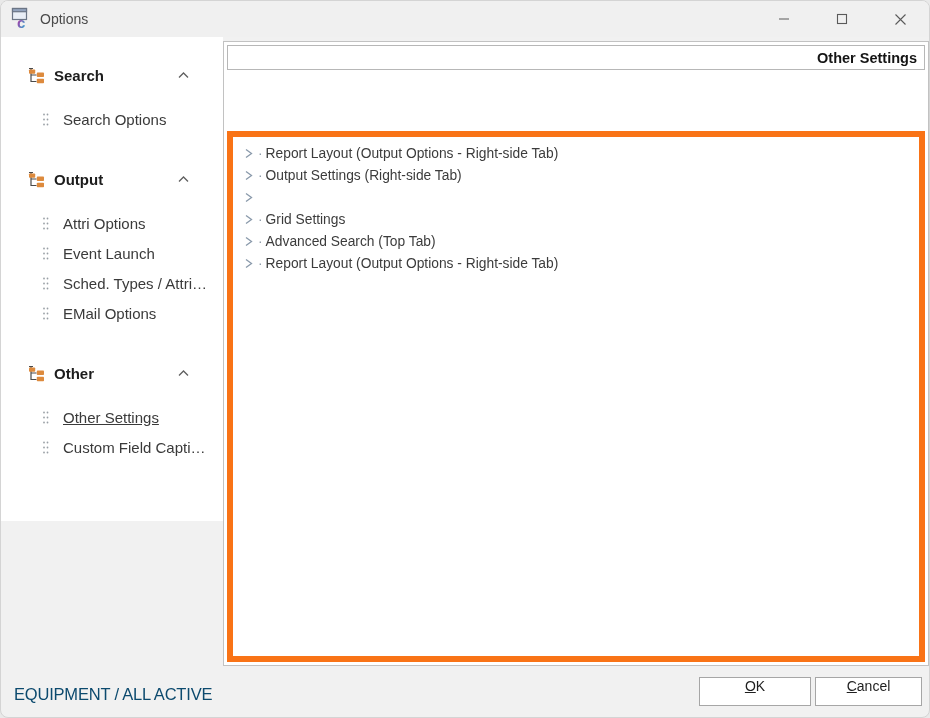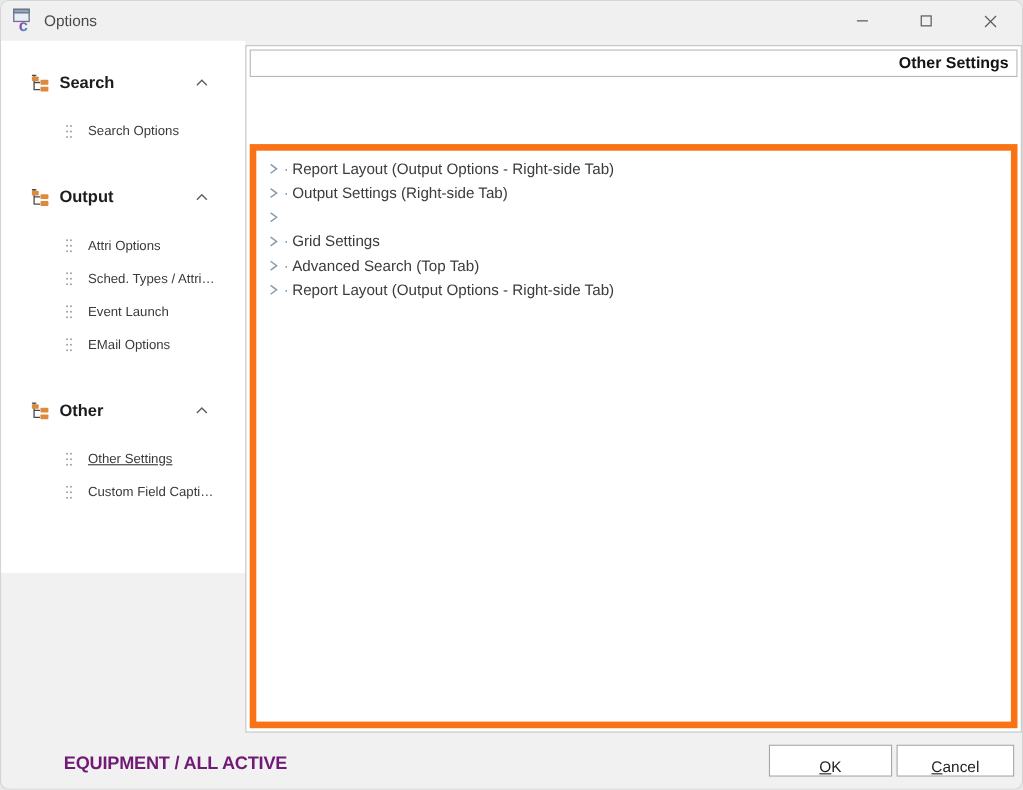--- a/index.html
+++ b/index.html
@@ -18,21 +18,21 @@
   .cap-btn { width:58px; height:36px; display:flex; align-items:center; justify-content:center; cursor:default; }
   .cap-btn svg { display:block; }
   
   .sidebar { position:absolute; left:0; top:36px; width:222px; height:484px; background:#ffffff; padding-top:24px; }
   .group { margin-bottom:31px; }
   .group-header { display:flex; align-items:center; height:28px; padding:0 32px 0 27px; cursor:default; }
   .group-icon { width:17px; height:17px; flex:0 0 auto; }
   .group-label { margin-left:9px; font-size:15px; font-weight:bold; color:#1c1c1c; }
   .group-chevron { margin-left:auto; width:15px; height:15px; }
   .group-items { margin-top:15px; }
-  .side-item { display:flex; align-items:center; height:30px; padding-left:58px; font-size:12px; color:#3a3a3a; cursor:default; }
+  .side-item { display:flex; align-items:center; height:30px; padding-left:41px; font-size:15px; color:#3a3a3a; cursor:default; }
   .grip { width:8px; height:15px; flex:0 0 auto; }
   .side-item-label { margin-left:13px; white-space:nowrap; }
   .side-item.selected .side-item-label { text-decoration:underline; }
   
   .main {
     position:absolute; left:222px; top:40px; width:706px; height:625px;
     background:#ffffff; border:1px solid #c2c2c2;
   }
   .main-header {
     margin:3px 3px 0 3px; height:25px; border:1px solid #b7b7b7;
@@ -47,25 +47,25 @@
     position:absolute; left:3px; right:3px; top:89px; bottom:3px;
     border:6px solid #f97316; background:#ffffff; padding-top:5px; overflow:hidden;
   }
   .tree-row { display:flex; align-items:center; height:22px; padding-left:9px; cursor:default; }
   .tree-chevron { width:13px; height:13px; flex:0 0 auto; }
   .tree-label { margin-left:3px; font-size:13.8px; color:#3c3c3c; white-space:nowrap; }
   .tree-label::before { content:"\00B7"; color:#8d9aa8; margin-right:3px; }
   
   .footer-label {
     position:absolute; left:13px; bottom:13px;
-    font-size:16.5px; font-weight:bold; color:#701a75; letter-spacing:-0.2px;margin-left:44px;
+    font-size:16.5px; font-weight:normal; color:#0c4a6e; letter-spacing:-0.2px;
   }
   .btn {
     position:absolute; top:676px; height:29px; background:#ffffff;
-    border:1px solid #a6a6a6; display:flex; align-items:flex-end; justify-content:center;
+    border:1px solid #a6a6a6; display:flex; align-items:flex-start; justify-content:center;
     font-family:"Liberation Sans", sans-serif; font-size:14px; color:#1f1f1f; cursor:default;
   }
   .btn-ok { left:698px; width:112px; }
   .btn-cancel { left:814px; width:107px; }
   .btn-text { display:block; }
   .btn-text::first-letter { text-decoration:underline; }
 </style>
 </head>
 <body>
 
@@ -166,34 +166,34 @@
           <svg class="grip" viewBox="0 0 8 15">
               <g fill="#9aa0a6">
                 <circle cx="2" cy="2.5" r="0.9"></circle>
                 <circle cx="5.5" cy="2.5" r="0.9"></circle>
                 <circle cx="2" cy="7.5" r="0.9"></circle>
                 <circle cx="5.5" cy="7.5" r="0.9"></circle>
                 <circle cx="2" cy="12.5" r="0.9"></circle>
                 <circle cx="5.5" cy="12.5" r="0.9"></circle>
               </g>
             </svg>
+          <span class="side-item-label">Event Launch</span>
+        </div>
+        <div class="side-item">
+          <svg class="grip" viewBox="0 0 8 15">
+              <g fill="#9aa0a6">
+                <circle cx="2" cy="2.5" r="0.9"></circle>
+                <circle cx="5.5" cy="2.5" r="0.9"></circle>
+                <circle cx="2" cy="7.5" r="0.9"></circle>
+                <circle cx="5.5" cy="7.5" r="0.9"></circle>
+                <circle cx="2" cy="12.5" r="0.9"></circle>
+                <circle cx="5.5" cy="12.5" r="0.9"></circle>
+              </g>
+            </svg>
           <span class="side-item-label">Sched. Types / Attri…</span>
-        </div>
-        <div class="side-item">
-          <svg class="grip" viewBox="0 0 8 15">
-              <g fill="#9aa0a6">
-                <circle cx="2" cy="2.5" r="0.9"></circle>
-                <circle cx="5.5" cy="2.5" r="0.9"></circle>
-                <circle cx="2" cy="7.5" r="0.9"></circle>
-                <circle cx="5.5" cy="7.5" r="0.9"></circle>
-                <circle cx="2" cy="12.5" r="0.9"></circle>
-                <circle cx="5.5" cy="12.5" r="0.9"></circle>
-              </g>
-            </svg>
-          <span class="side-item-label">Event Launch</span>
         </div>
         <div class="side-item">
           <svg class="grip" viewBox="0 0 8 15">
               <g fill="#9aa0a6">
                 <circle cx="2" cy="2.5" r="0.9"></circle>
                 <circle cx="5.5" cy="2.5" r="0.9"></circle>
                 <circle cx="2" cy="7.5" r="0.9"></circle>
                 <circle cx="5.5" cy="7.5" r="0.9"></circle>
                 <circle cx="2" cy="12.5" r="0.9"></circle>
                 <circle cx="5.5" cy="12.5" r="0.9"></circle>

